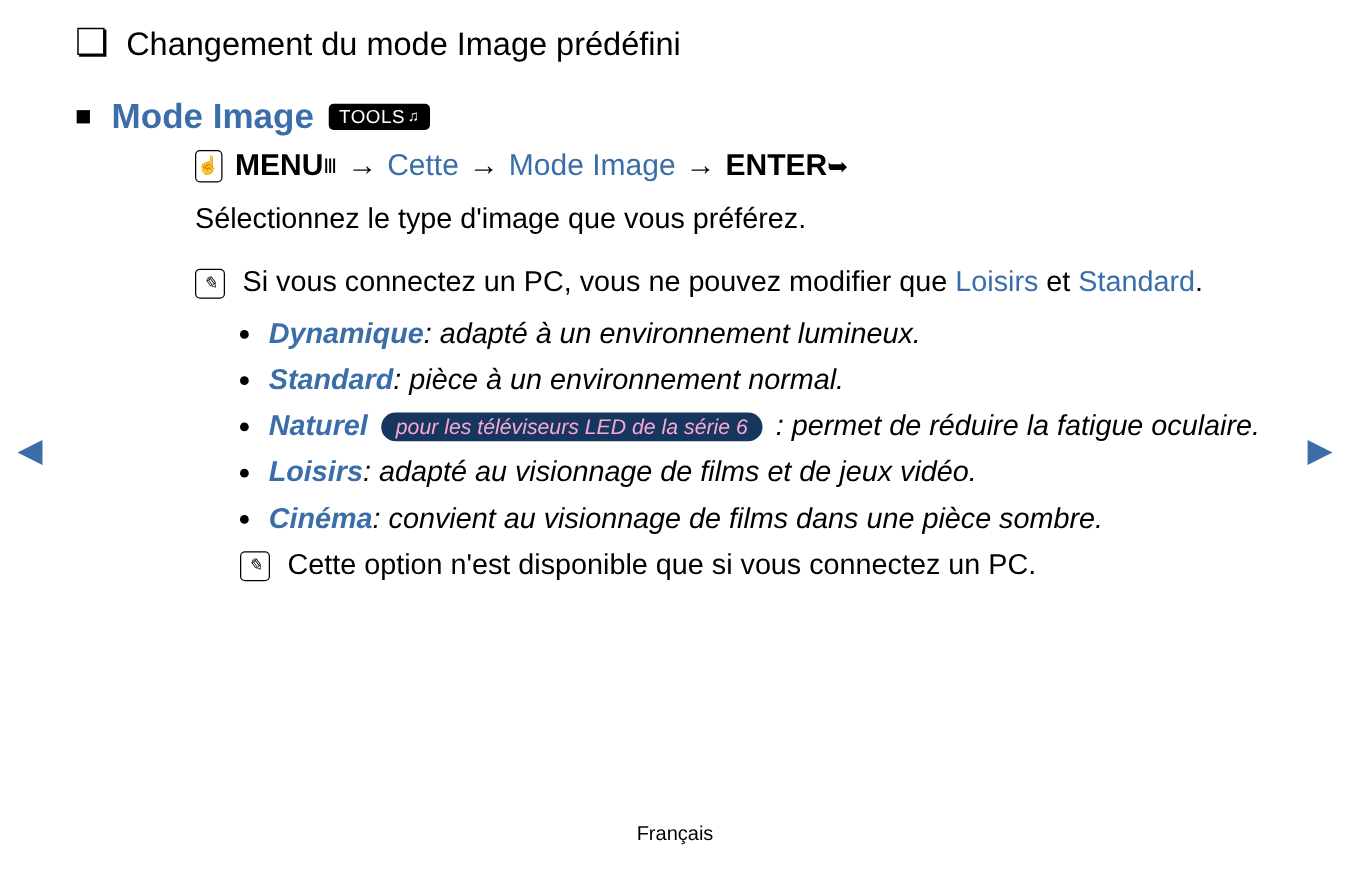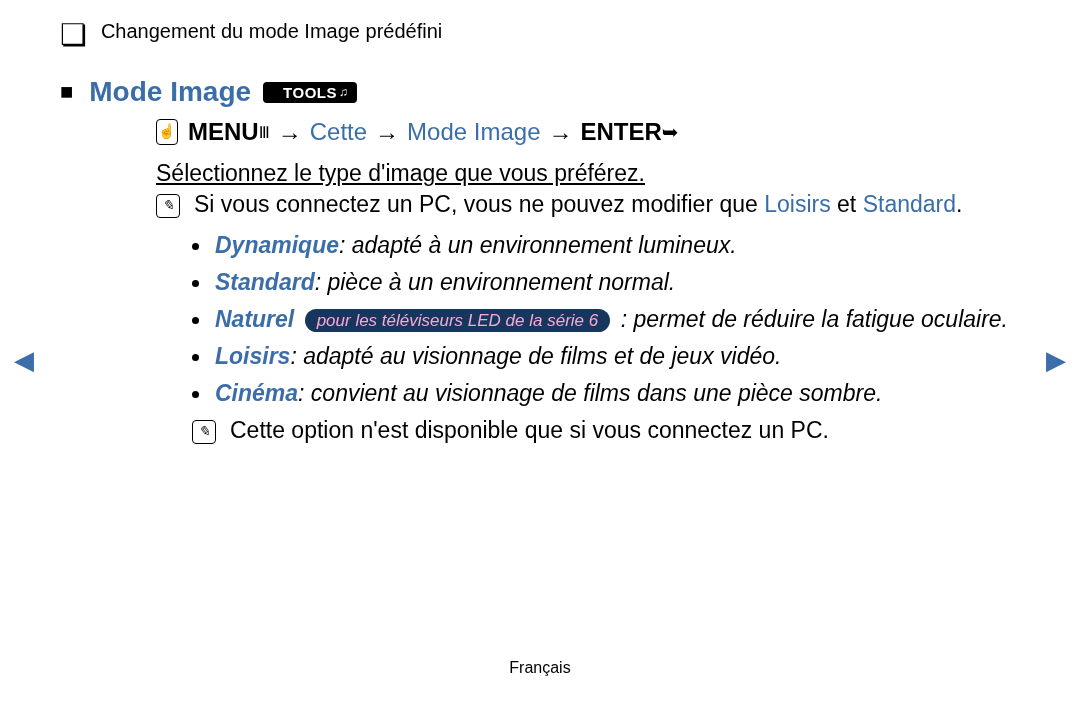--- a/index.html
+++ b/index.html
@@ -22,21 +22,21 @@
     align-items: flex-start;
     margin-bottom: 26px;
   }
   .checkbox-icon {
     font-size: 30px;
     line-height: 1;
     margin-right: 14px;
     color: #000;
   }
   .title {
-    font-size: 20px;
+    font-size: 26px;
     font-weight: 400;
   }
   .section-row {
     display: flex;
     align-items: center;
     margin-left: 0px;
     margin-bottom: 10px;
   }
   .square-icon {
     font-size: 22px;
@@ -45,23 +45,23 @@
   }
   .section-heading {
     font-size: 28px;
     font-weight: bold;
     color: #3b6ea8;
     margin-right: 12px;
   }
   .tools-badge {
     background: #000;
     color: #fff;
-    font-weight: bold;
+    font-weight: normal;
     font-size: 15px;
-    padding: 2px 8px 2px 20px;
+    padding: 2px 8px 2px 8px;
     border-radius: 4px;
     letter-spacing: 0.5px;
     display: inline-flex;
     align-items: center;
   }
   .tools-t {
     font-size: 12px;
     margin-left: 2px;
   }
   .breadcrumb-row {
@@ -84,22 +84,21 @@
     margin-right: 10px;
   }
   .bc-bold { font-weight: bold; }
   .bc-blue { color: #3b6ea8; }
   .bc-arrow { margin: 0 8px; }
   .menu-m-icon { font-size: 16px; vertical-align: baseline; }
   .enter-e-icon { font-size: 20px; vertical-align: baseline; }
   .body-text {
     margin-left: 96px;
     font-size: 23px;
-    margin-bottom: 4px;
-    text-decoration: underline;
+    margin-bottom: 24px;
   }
   .note-row {
     margin-left: 96px;
     font-size: 23px;
     margin-bottom: 14px;
     display: flex;
     align-items: flex-start;
   }
   .note-row.indented { margin-left: 132px; }
   .note-icon {

